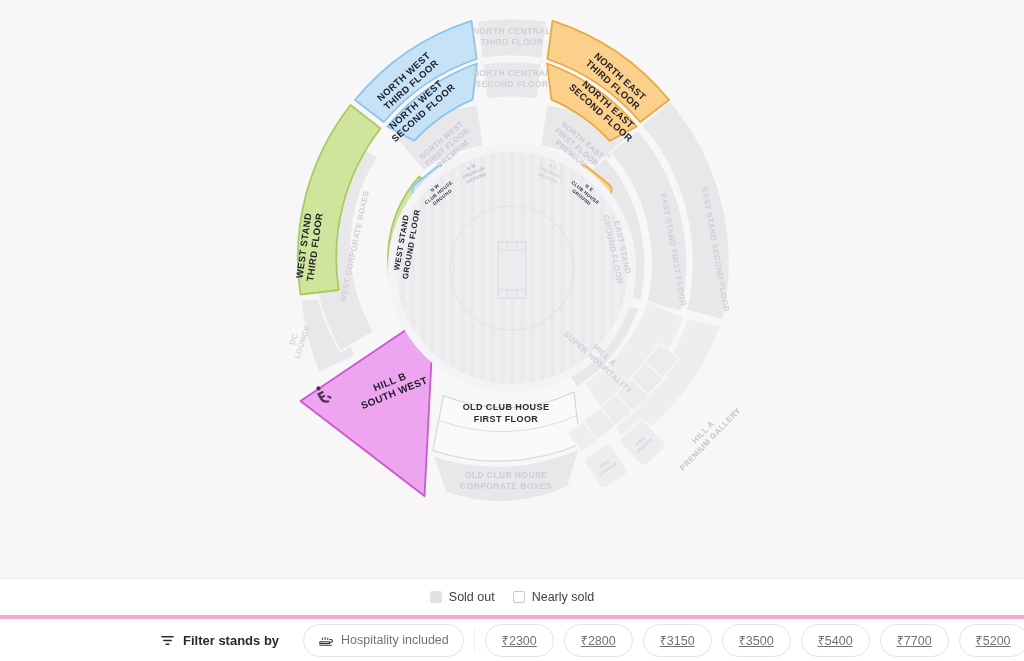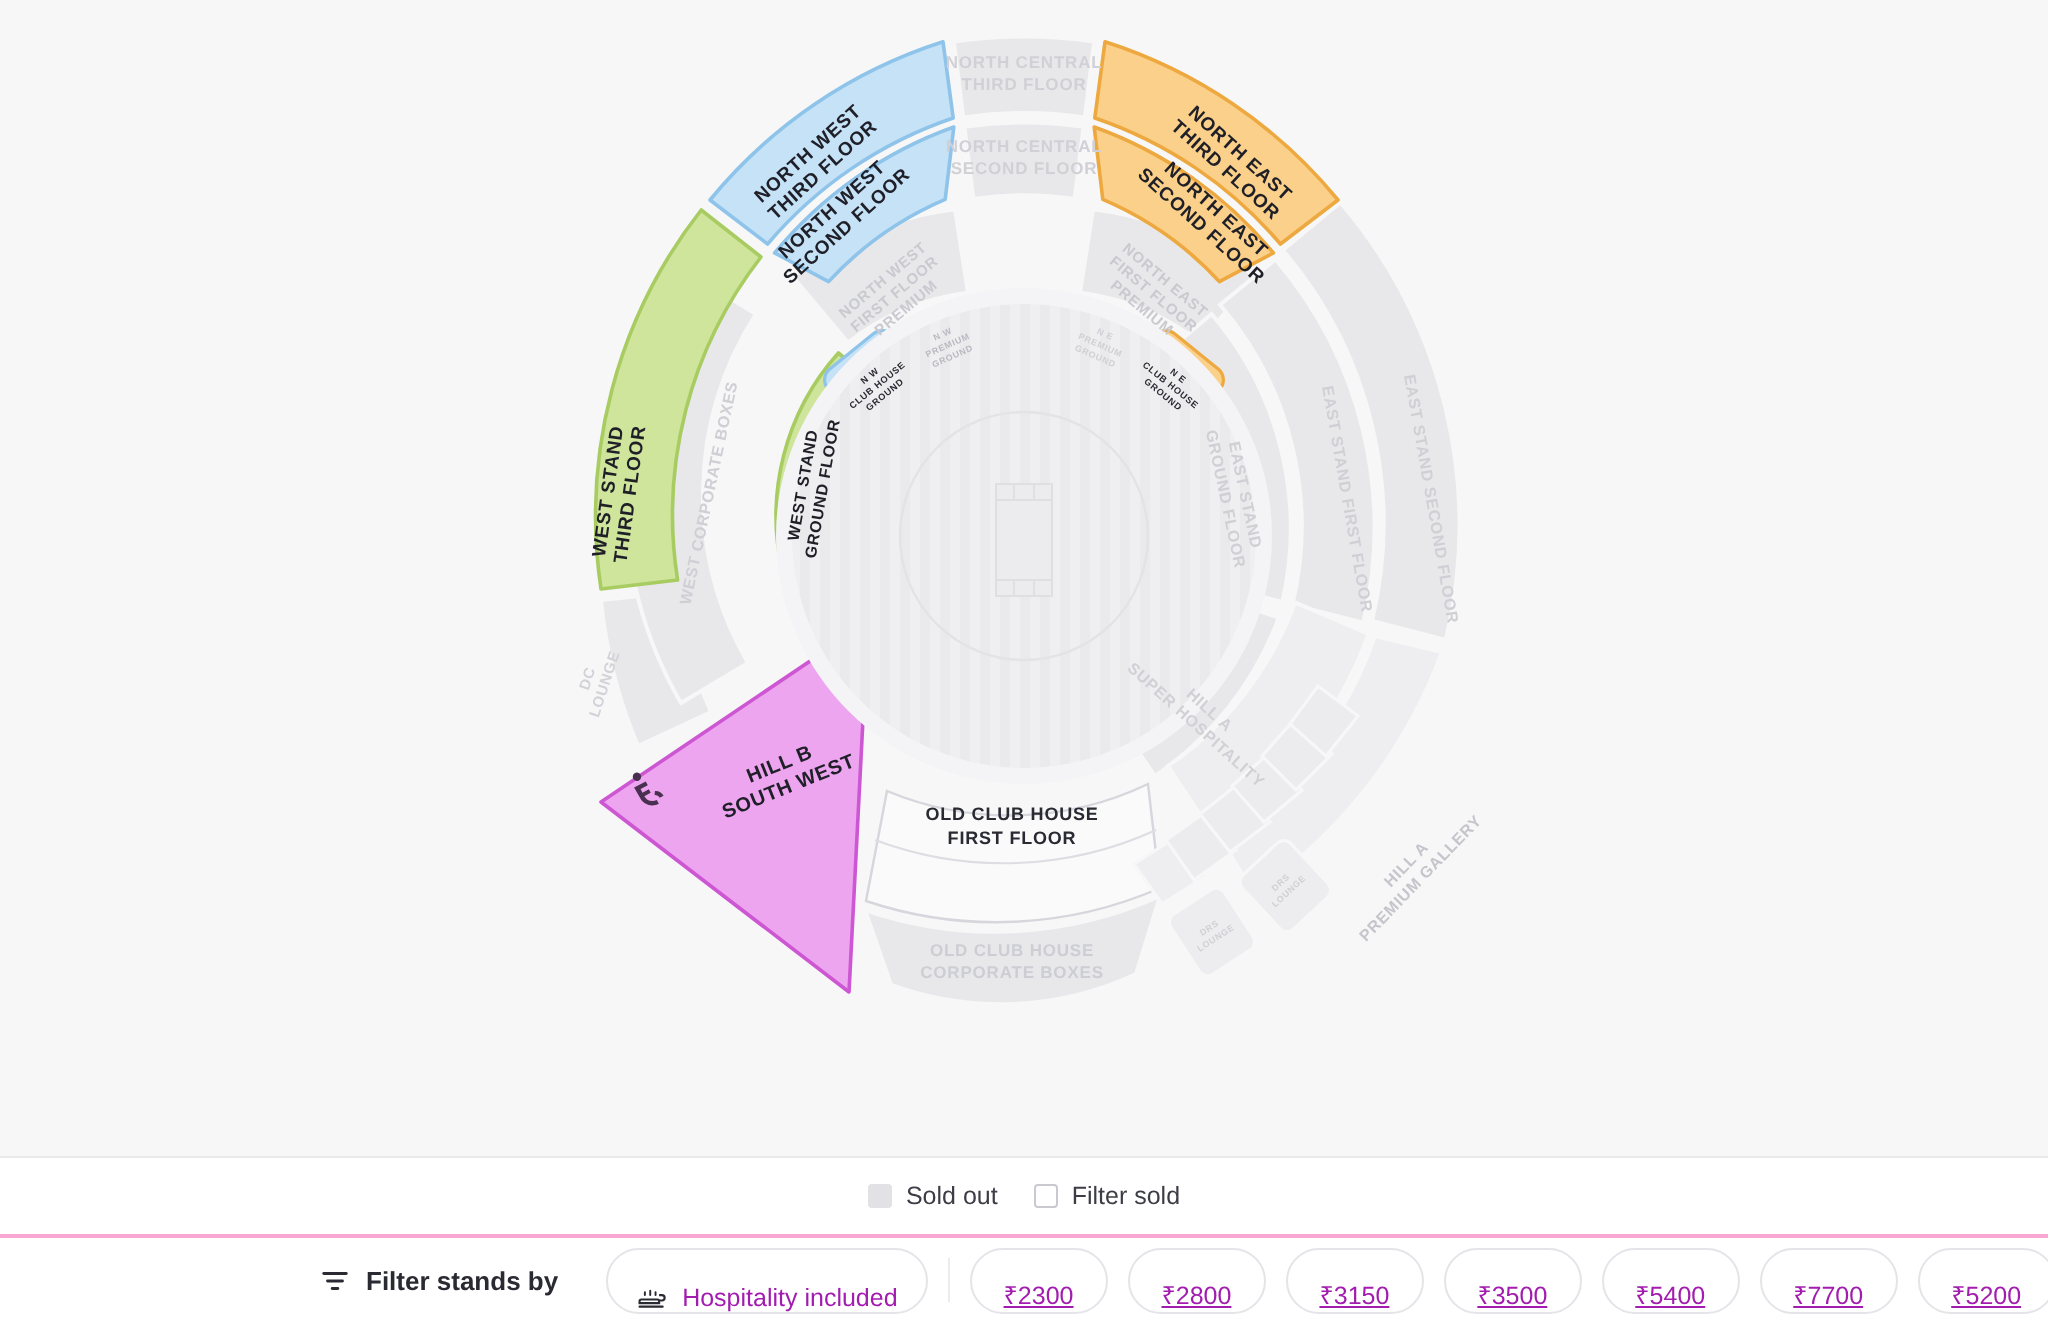--- a/index.html
+++ b/index.html
@@ -44,21 +44,21 @@
     flex: 1 1 auto;
     display: flex;
     flex-direction: column;
   }
   #legend-row {
     height: 40px;
     display: flex;
     align-items: center;
     justify-content: center;
     gap: 18px;
-    border-bottom: 2px solid #f9a8d4;
+    border-bottom: 4px solid #f9a8d4;
   }
   .legend-item {
     display: flex;
     align-items: center;
     gap: 7px;
     font-size: 12.5px;
     color: #3d3d46;
   }
   .legend-swatch { width: 12px; height: 12px; border-radius: 2px; }
   .legend-swatch.filled { background: #e2e2e6; border: 1px solid #e2e2e6; }
@@ -77,29 +77,29 @@
     align-items: center;
     gap: 8px;
     font-size: 13px;
     font-weight: bold;
     color: #2a2a33;
     white-space: nowrap;
     margin-right: 24px;
   }
   .chip {
     display: flex;
-    align-items: flex-end;
+    align-items: center;
     gap: 7px;
     height: 33px;
     padding: 0 14px;
     border: 1px solid #e4e4e9;
     border-radius: 17px;
     background: #fff;
     font-size: 12.5px;
-    color: #a21caf;
+    color: #737373;
     white-space: nowrap;
     cursor: pointer;
     margin-right: 10px;
     flex: 0 0 auto;
   }
   .chip.price { padding: 0 16px; text-decoration: underline; }
   .chip-sep {
     width: 1px; height: 22px; background: #ececf0;
     margin-right: 10px; flex: 0 0 auto;
   }
@@ -335,21 +335,21 @@
 
   <div id="bottom-panel">
 
     <div id="legend-row">
       <div class="legend-item">
         <span class="legend-swatch filled"></span>
         <span>Sold out</span>
       </div>
       <div class="legend-item">
         <span class="legend-swatch outlined"></span>
-        <span>Filter sold</span>
+        <span>Nearly sold</span>
       </div>
     </div>
 
     <div id="filter-row">
       <div id="filter-label">
         <svg class="icon-svg" width="15" height="15" viewBox="0 0 16 16">
           <line x1="2" y1="4" x2="14" y2="4" stroke="#2a2a33" stroke-width="1.5" stroke-linecap="round"></line>
           <line x1="4" y1="8" x2="12" y2="8" stroke="#2a2a33" stroke-width="1.5" stroke-linecap="round"></line>
           <line x1="6.5" y1="12" x2="9.5" y2="12" stroke="#2a2a33" stroke-width="1.5" stroke-linecap="round"></line>
         </svg>

